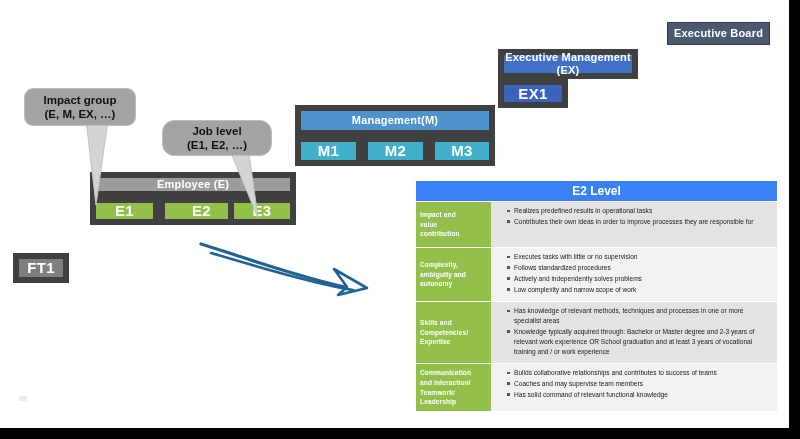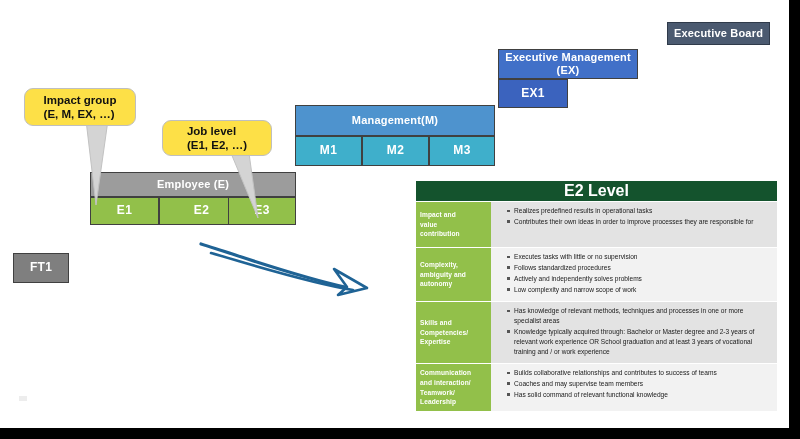--- a/index.html
+++ b/index.html
@@ -28,75 +28,75 @@
   .box {
     position: absolute;
     box-sizing: border-box;
     display: flex;
     align-items: center;
     justify-content: center;
     text-align: center;
     color: #ffffff;
     font-weight: bold;
     line-height: 1.15;
-    border: 1px solid #404040;
+    border: 6px solid #404040;
   }
 
   .hdr       { font-size: 11px; letter-spacing: .2px; }
-  .cell      { font-size: 12px;  font-weight: bold; letter-spacing: .3px; }
+  .cell      { font-size: 15px;  font-weight: bold; letter-spacing: .3px; }
 
   
   .grey-hdr  { background: #9c9c9c; }
   .grey-cell { background: #7f7f7f; }
   .green-cell{ background: #92C04A; }
   .mgmt-hdr  { background: #4E93CE; }
   .mgmt-cell { background: #3FAFCB; }
   .ex-hdr    { background: #4170C8; }
   .ex-cell   { background: #3B63BE; }
   .eb-box    { background: #4B5A70; border: 1px solid #2F3A4A; }
 
   
   .callout {
     position: absolute;
     box-sizing: border-box;
-    background: #fde047;
+    background: #a3a3a3;
     border: 1px solid #BFBFBF;
     border-radius: 9px;
     color: #111111;
     font-weight: bold;
     font-size: 11.5px;
     line-height: 1.25;
     display: flex;
     align-items: center;
     justify-content: center;
-    text-align: left;
+    text-align: center;
     z-index: 6;
   }
   .callout-tail {
     position: absolute;
     z-index: 5;
   }
 
   
   #detail-panel {
     position: absolute;
     left: 415px;
     top: 180px;
     width: 363px;
     height: 233px;
     box-sizing: border-box;
     background: #ffffff;
   }
   #detail-title {
     box-sizing: border-box;
     height: 22px;
-    background: #14532d;
+    background: #3b82f6;
     color: #ffffff;
     font-weight: bold;
-    font-size: 16px;
+    font-size: 12px;
     display: flex;
     align-items: center;
     justify-content: center;
     border: 1px solid #ffffff;
   }
   .drow {
     display: flex;
     align-items: stretch;
     border-left: 1px solid #ffffff;
     border-right: 1px solid #ffffff;
@@ -202,21 +202,21 @@
   <div class="callout" style="left:24px; top:88px; width:112px; height:38px;">
     <div>
       <div>Impact group</div>
       <div>(E, M, EX, …)</div>
     </div>
   </div>
 
   <svg class="callout-tail" style="left:160px; top:138px; width:130px; height:85px;" viewBox="0 0 130 85">
     <polygon points="68,8 88,8 98,80" fill="#D4D4D4" stroke="#C2C2C2" stroke-width="1"></polygon>
   </svg>
-  <div class="callout" style="left:162px; top:120px; width:110px; height:36px;">
+  <div class="callout" style="left:162px; top:120px; width:110px; height:36px;border-radius:12px;">
     <div>
       <div>Job level</div>
       <div>(E1, E2, …)</div>
     </div>
   </div>
 
   <svg id="arrow" width="190" height="65" viewBox="0 0 190 65">
     <path d="M6,4 C45,16 100,36 150,47" fill="none" stroke="#1F6395" stroke-width="3.2" stroke-linecap="round"></path>
     <path d="M16,13 C55,24 110,42 158,50" fill="none" stroke="#1F6395" stroke-width="2.6" stroke-linecap="round"></path>
     <path d="M139,29 L172,48 L143,55 L152,47 Z" fill="none" stroke="#1F6395" stroke-width="2.6" stroke-linejoin="round"></path>

